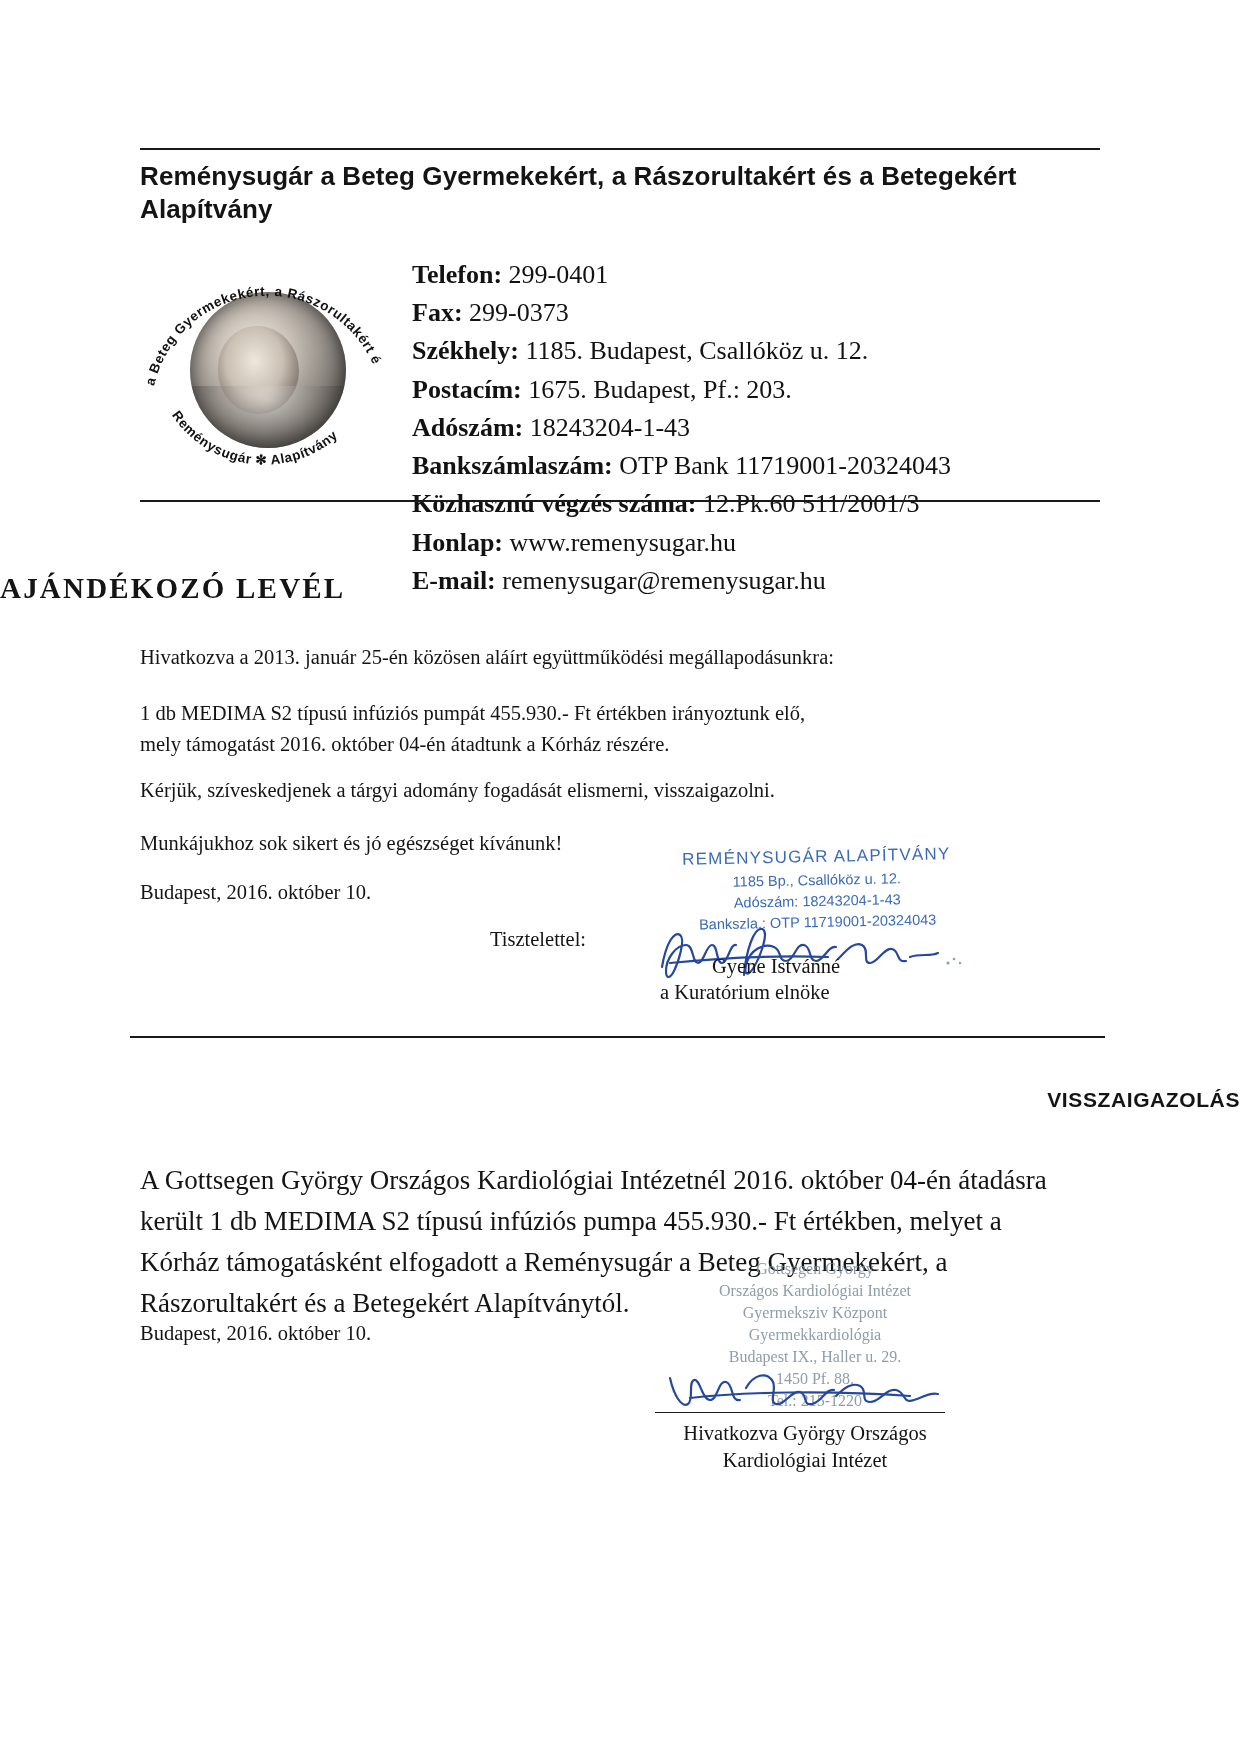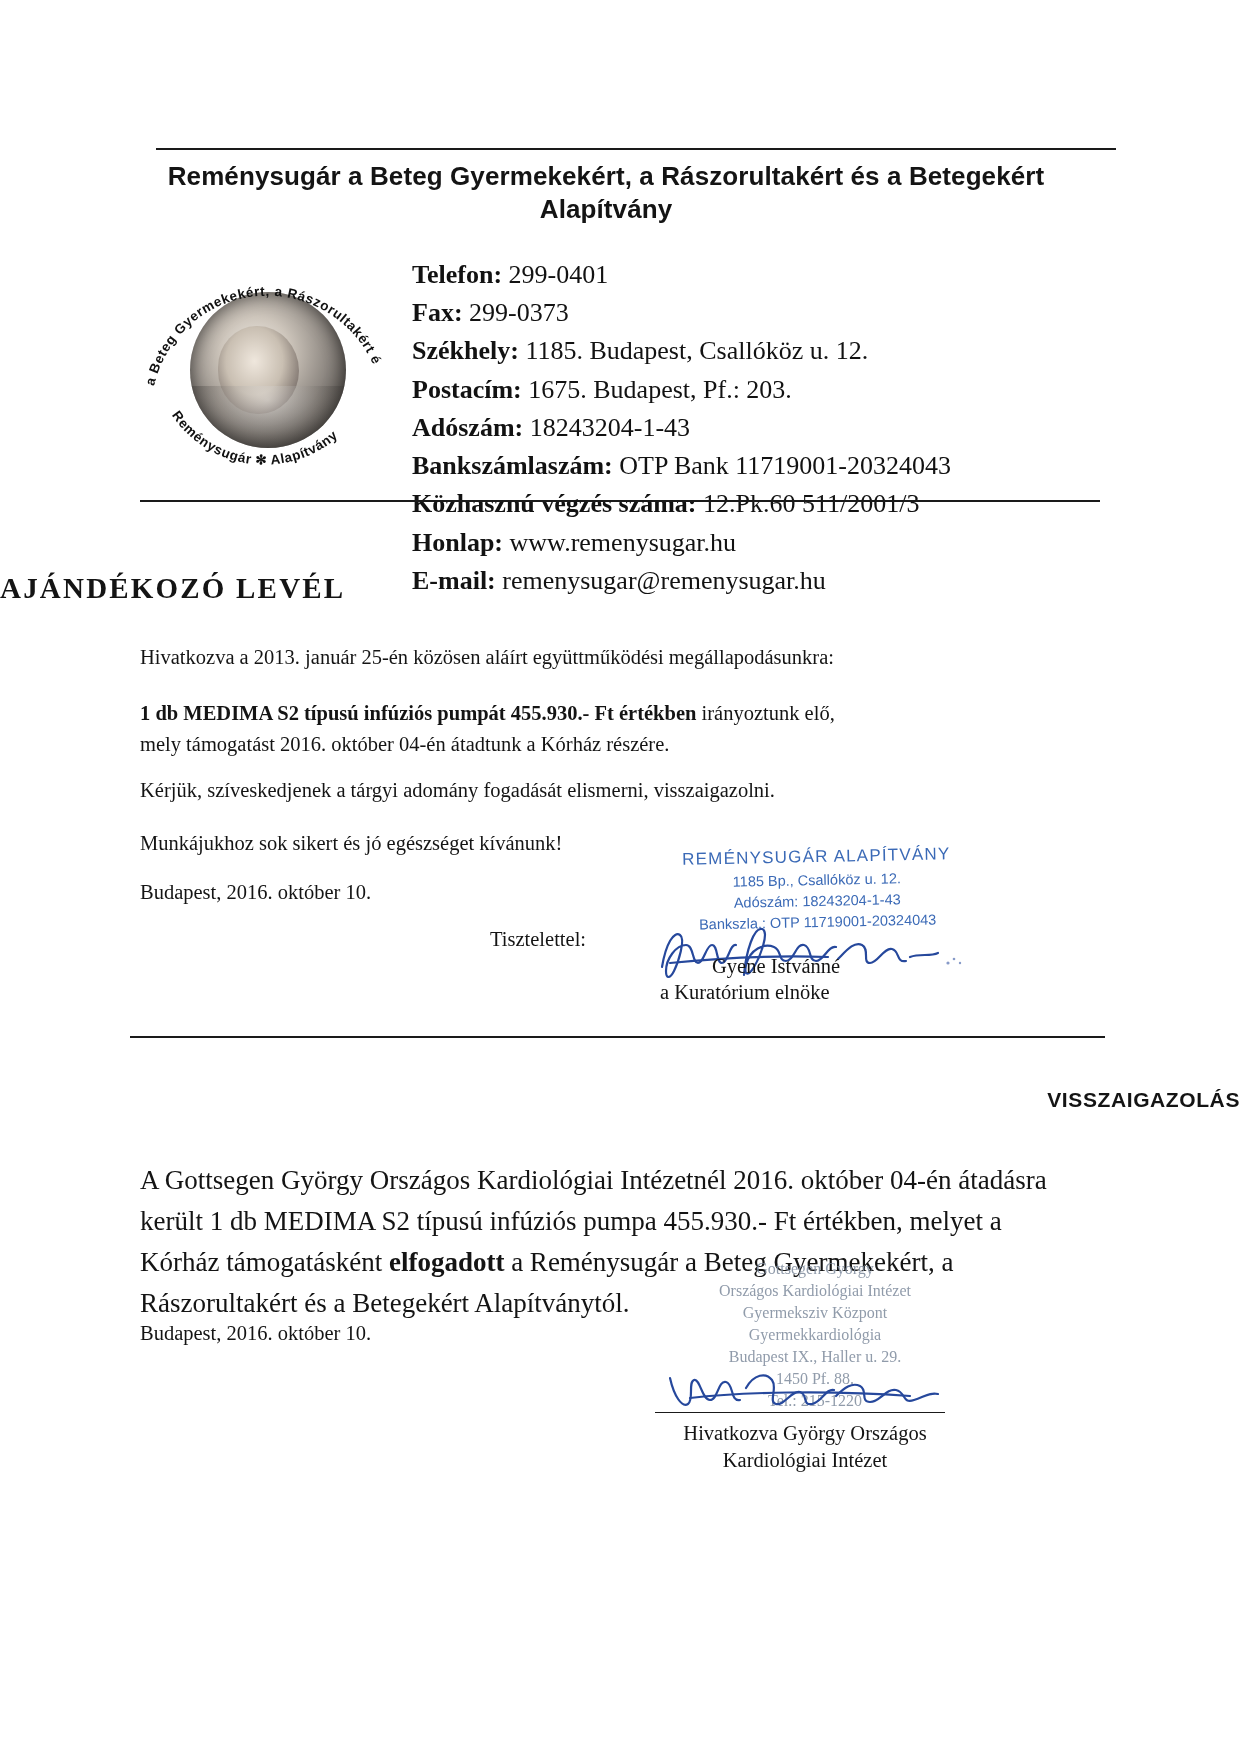--- a/index.html
+++ b/index.html
@@ -19,24 +19,23 @@
   .page {
     position: absolute;
     left: 0; top: 0;
     width: 1240px;
     height: 1753px;
   }
 
   
   .letterhead {
     position: absolute;
-    left: 156px;
+    left: 140px;
     top: 148px;
     width: 960px;
-    text-align: center;
   }
   .rule-top {
     border-top: 2px solid #1a1a1a;
     width: 960px;
     margin: 0 0 10px 0;
   }
   .org-title {
     font-family: "Liberation Sans", sans-serif;
     font-weight: bold;
     font-size: 26px;
@@ -151,21 +150,21 @@
     font-size: 20.5px;
     line-height: 1.5;
     color: #141414;
   }
   .p1 { top: 642px; }
   .p2 { top: 698px; width: 900px; }
   .p3 { top: 775px; }
   .p4 { top: 828px; }
   .p5 { top: 877px; }
 
-  b, strong { font-weight: bold; }
+  b, strong { font-weight: normal; }
 
   .tisztelettel {
     position: absolute;
     left: 490px;
     top: 928px;
     font-size: 20.5px;
     color: #141414;
   }
 
   

